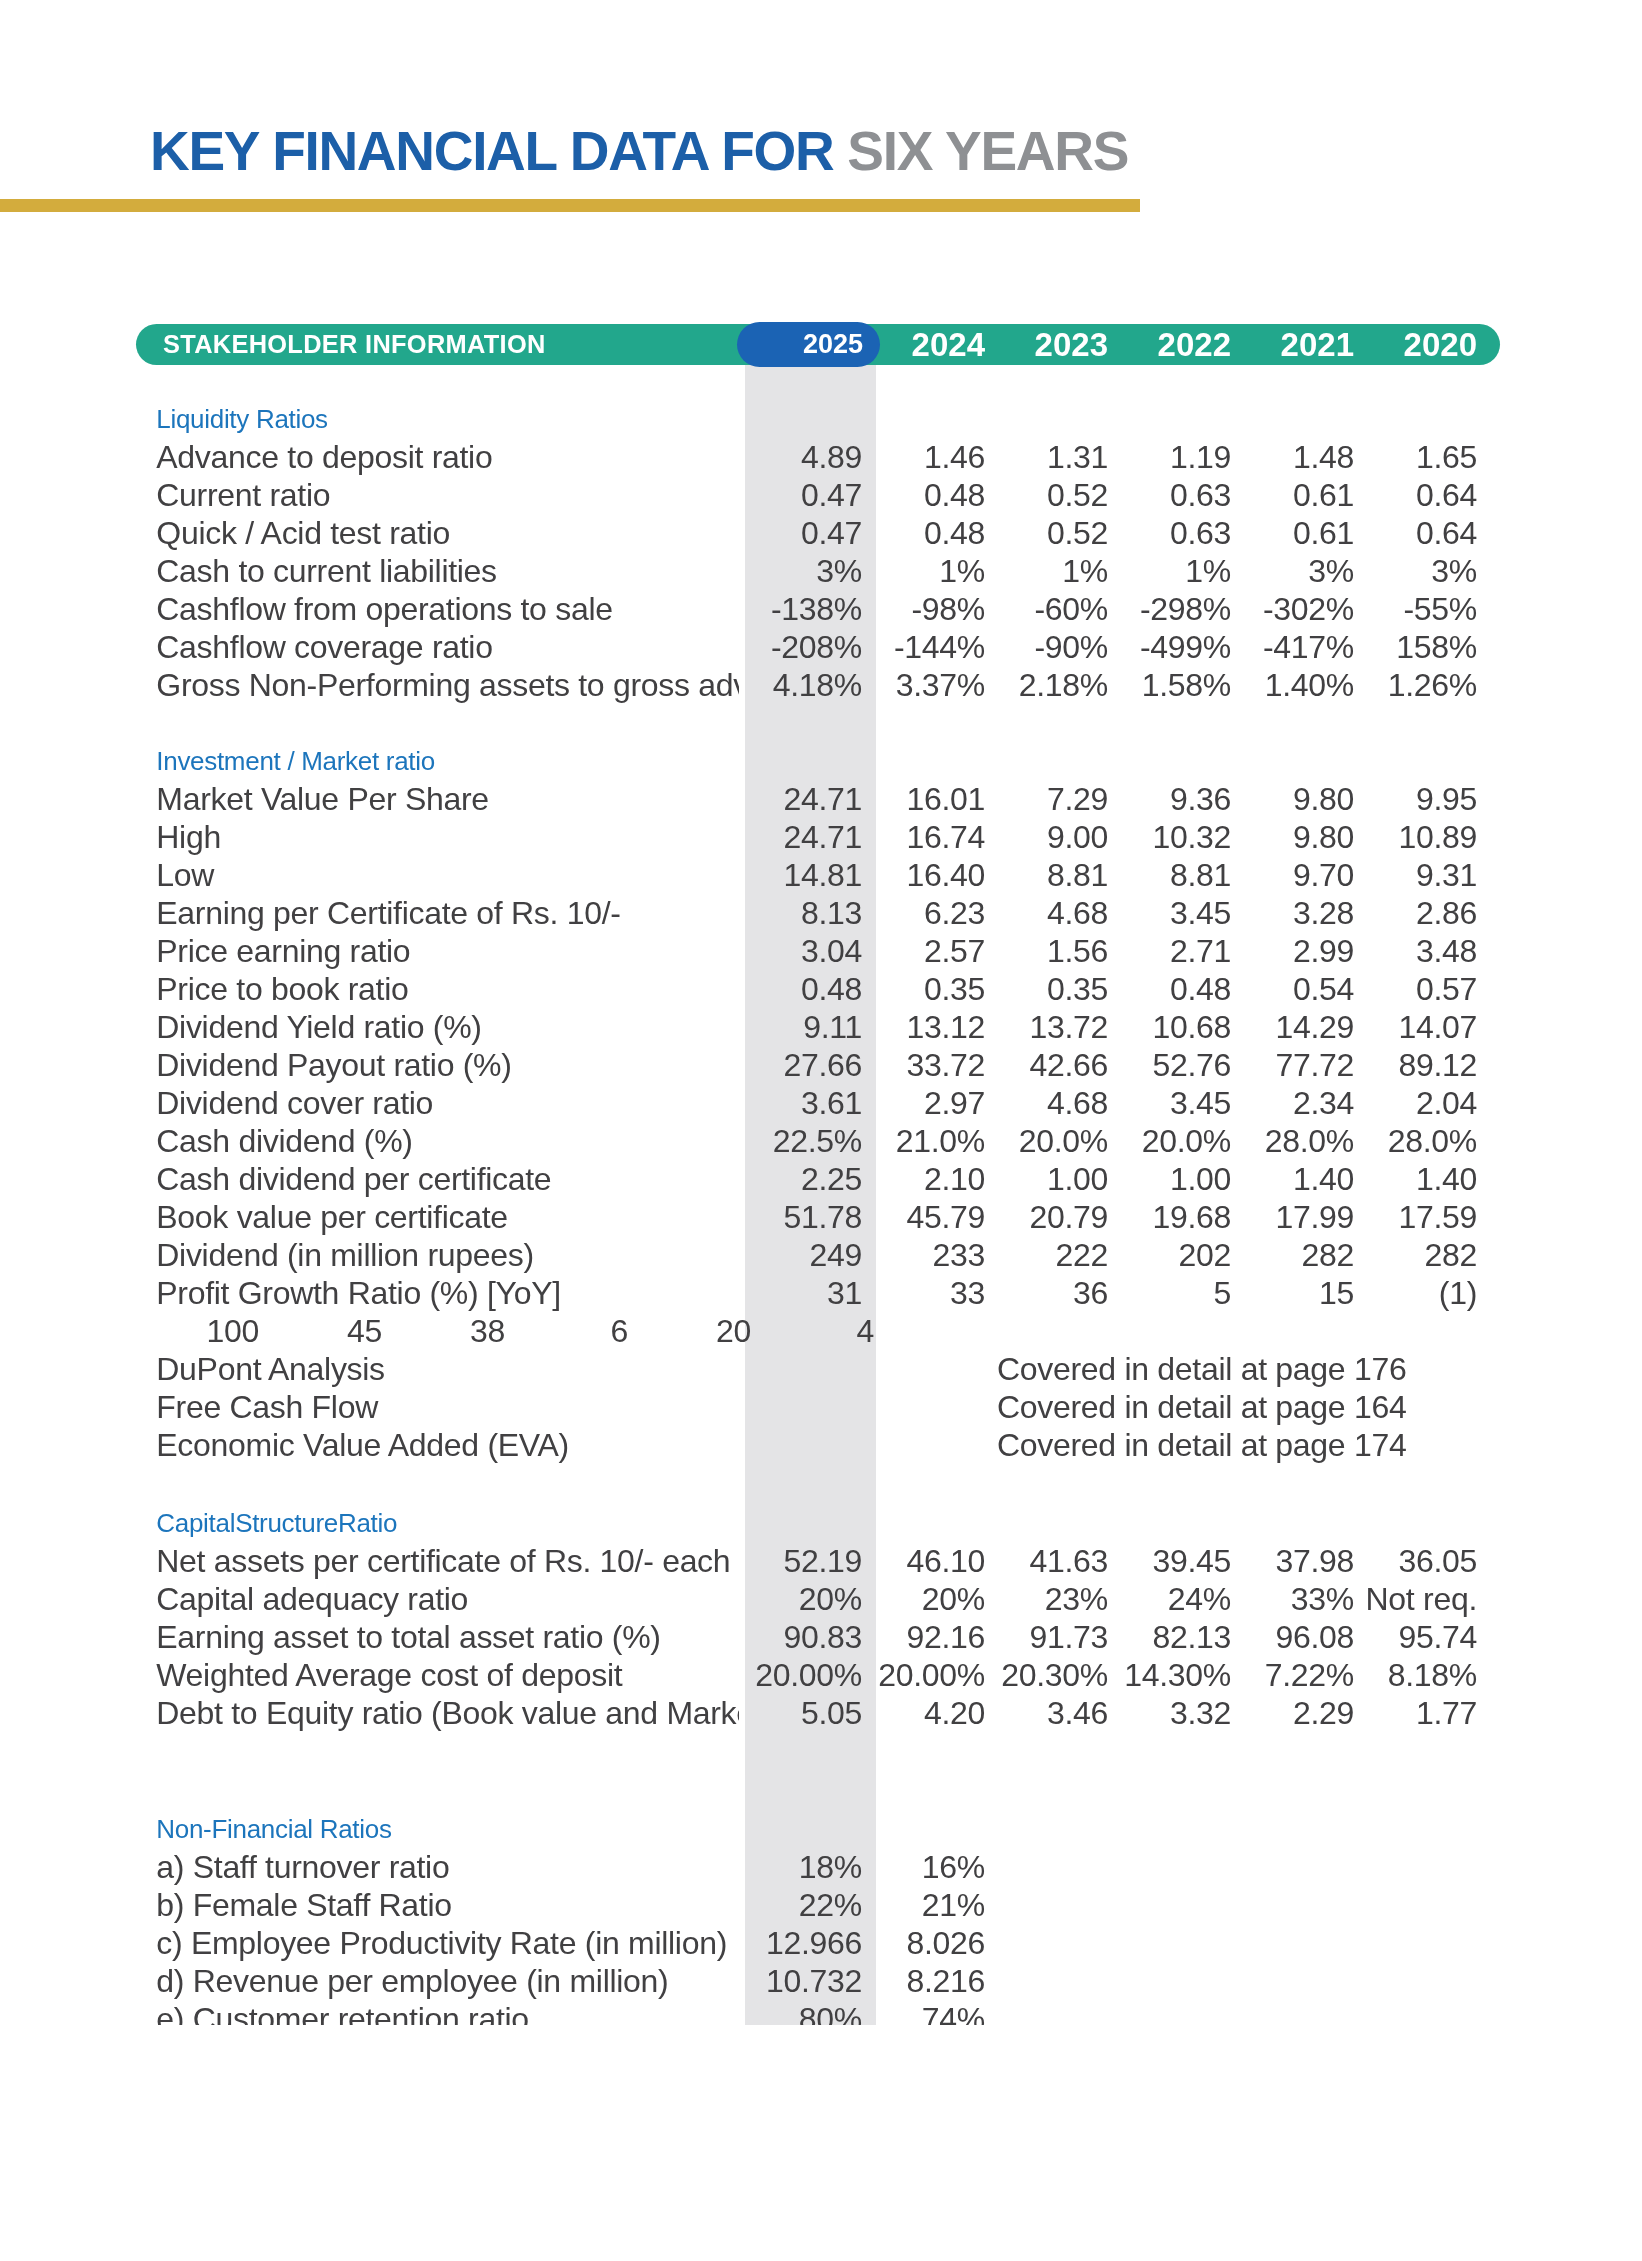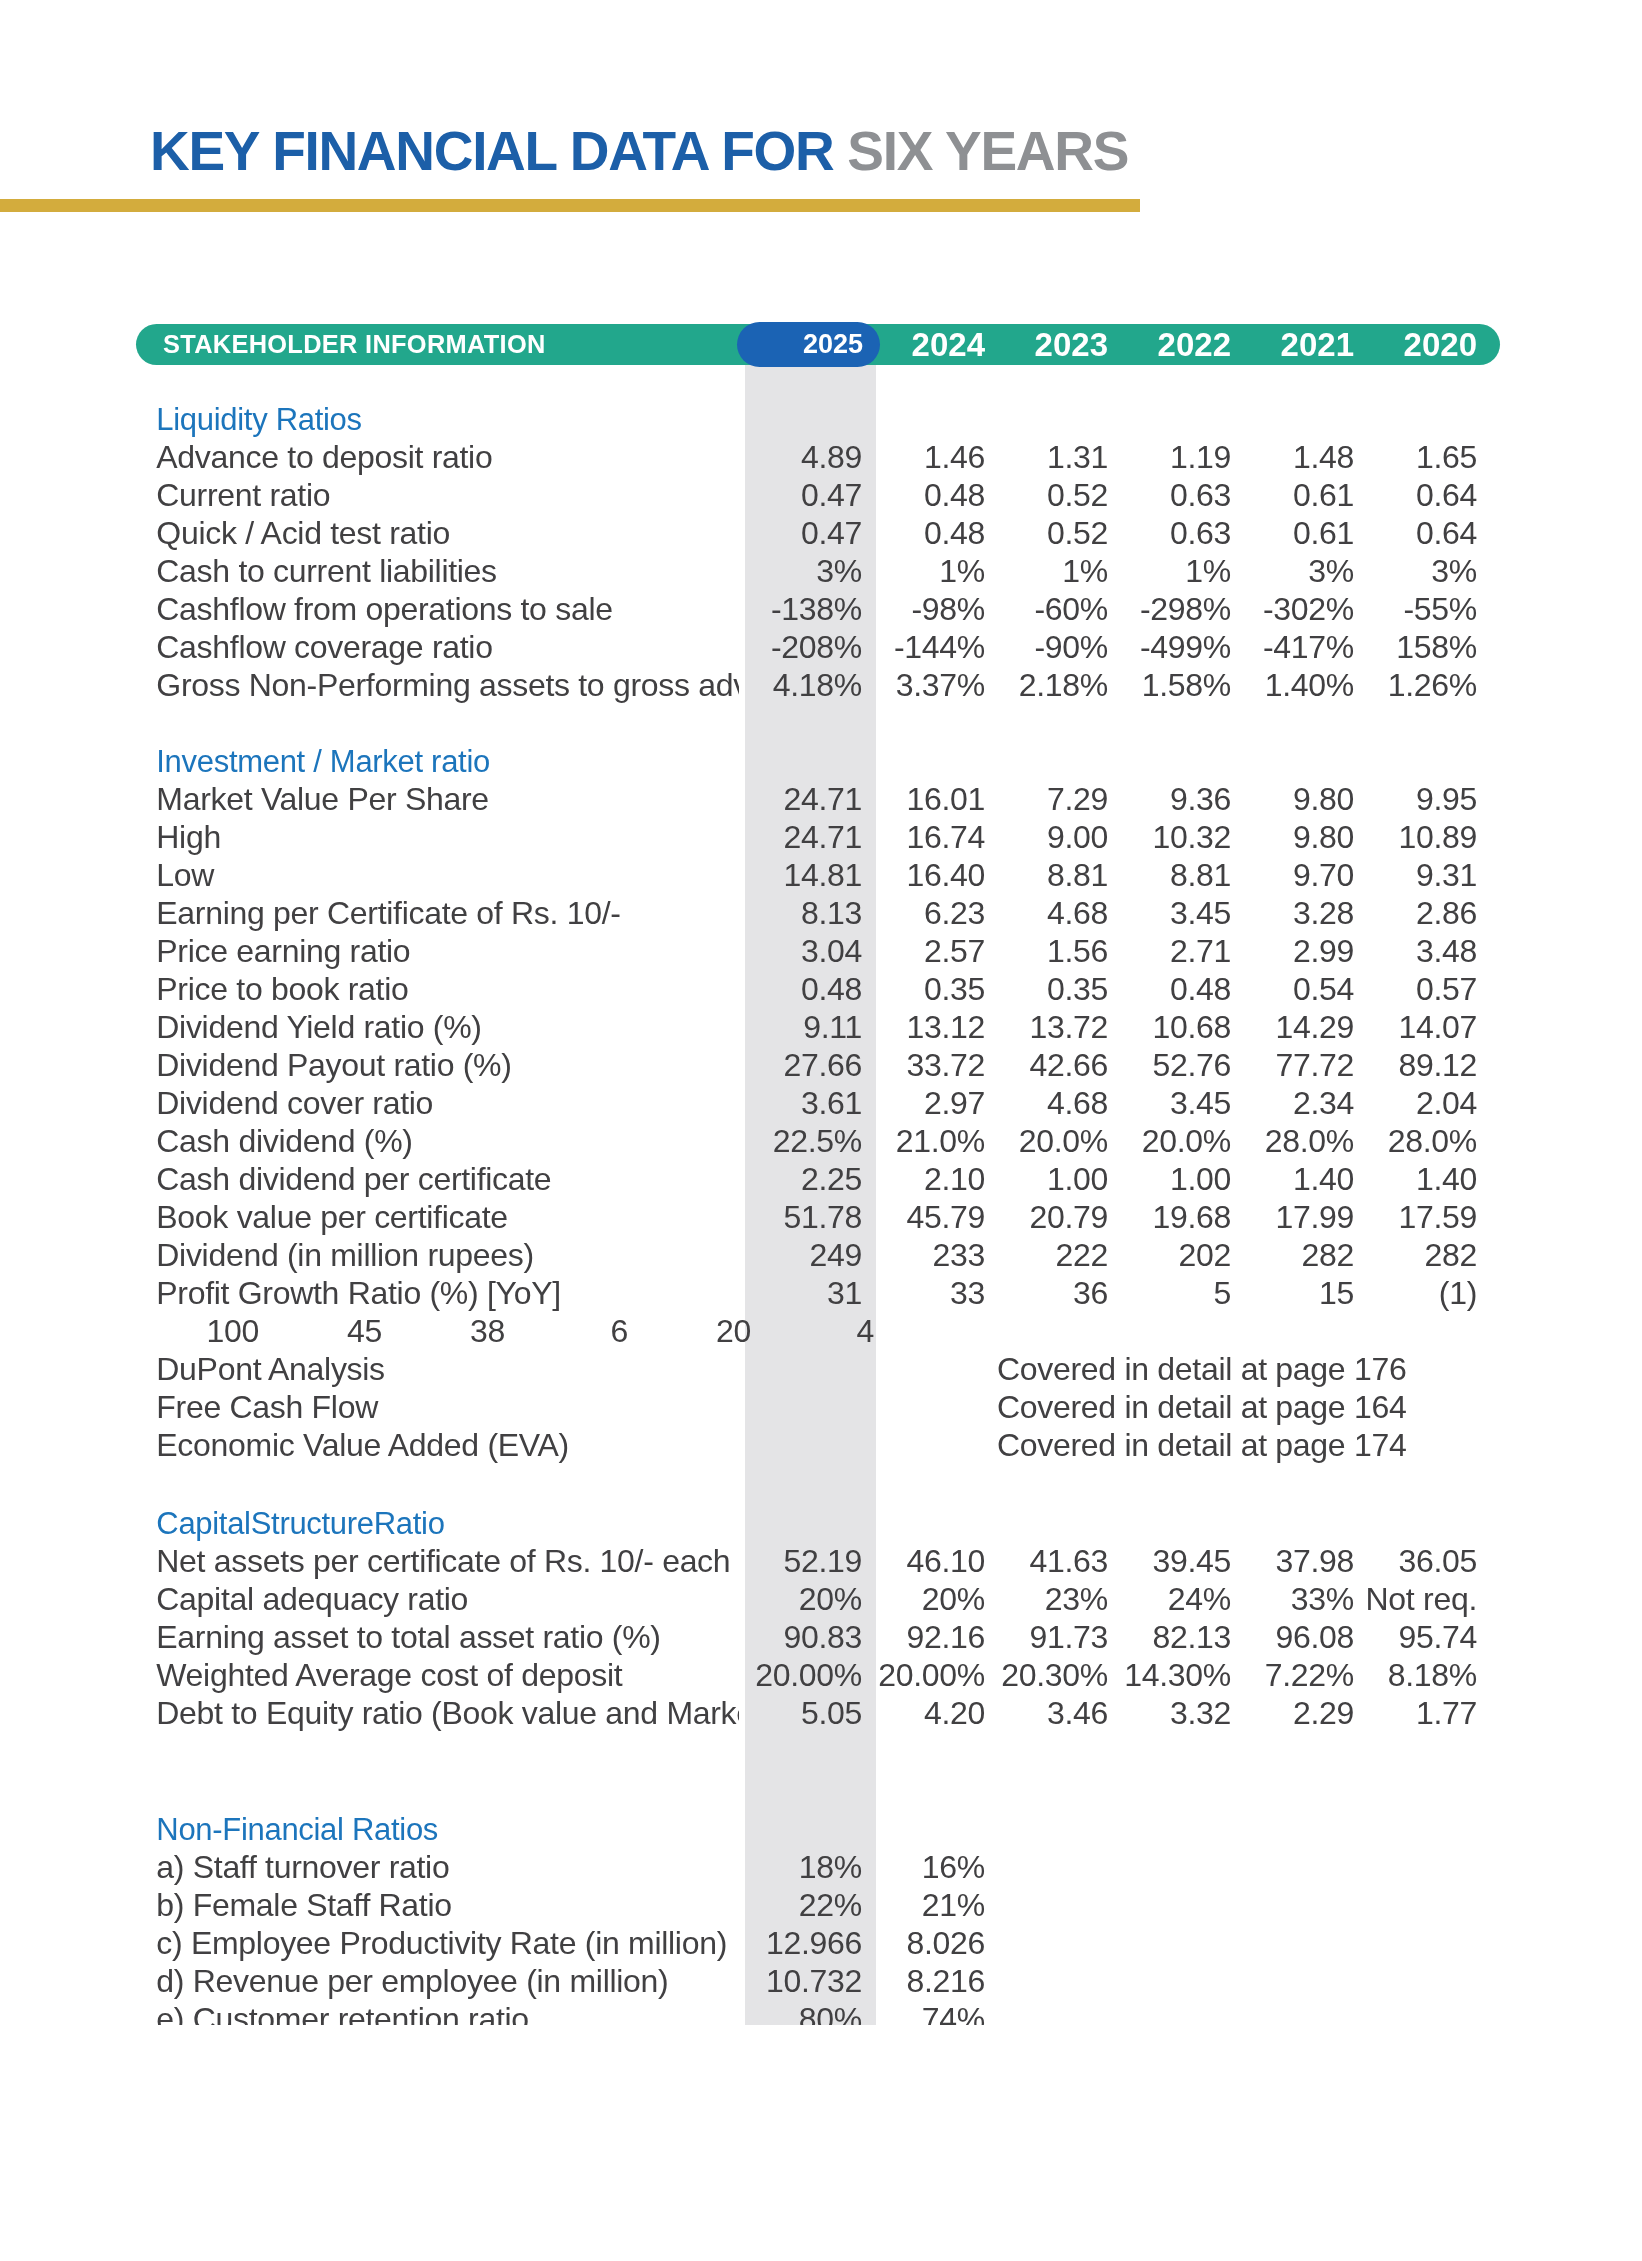--- a/index.html
+++ b/index.html
@@ -22,21 +22,21 @@
              border-radius:23px;box-sizing:border-box;text-align:right;padding-right:17px;
              line-height:45px;font-size:27px;font-weight:700;color:#ffffff;z-index:3;}
   .year-cells{position:absolute;right:23px;top:0;height:41px;display:flex;z-index:2;}
   .year-cell{width:123px;text-align:right;line-height:41px;font-size:33px;font-weight:700;color:#ffffff;}
 
   
   .col-highlight{position:absolute;left:609px;top:41px;width:131px;height:1691px;
                  background:#E4E4E6;z-index:0;}
 
   .tbody{position:relative;z-index:1;}
-  .section-heading{padding-left:20.3px;height:33px;line-height:33px;font-size:31px;font-weight:400;
+  .section-heading{padding-left:20.3px;height:33px;line-height:33px;font-size:26px;font-weight:400;
                    color:#1C75BC;letter-spacing:-0.3px;white-space:nowrap;margin:0 0 1.9px 0;}
   .section.s0 .section-heading{margin-top:38px;}
   .section.s1 .section-heading{margin-top:41px;}
   .section.s2 .section-heading{margin-top:43px;}
   .section.s3 .section-heading{margin-top:81px;}
 
   .row{display:flex;height:38px;line-height:38px;font-size:32px;color:#414042;
        letter-spacing:-0.3px;position:relative;}
   .row .label{flex:1 1 auto;padding-left:20.3px;white-space:nowrap;overflow:hidden;}
   .row .cell{flex:0 0 auto;width:123px;text-align:right;white-space:nowrap;}

